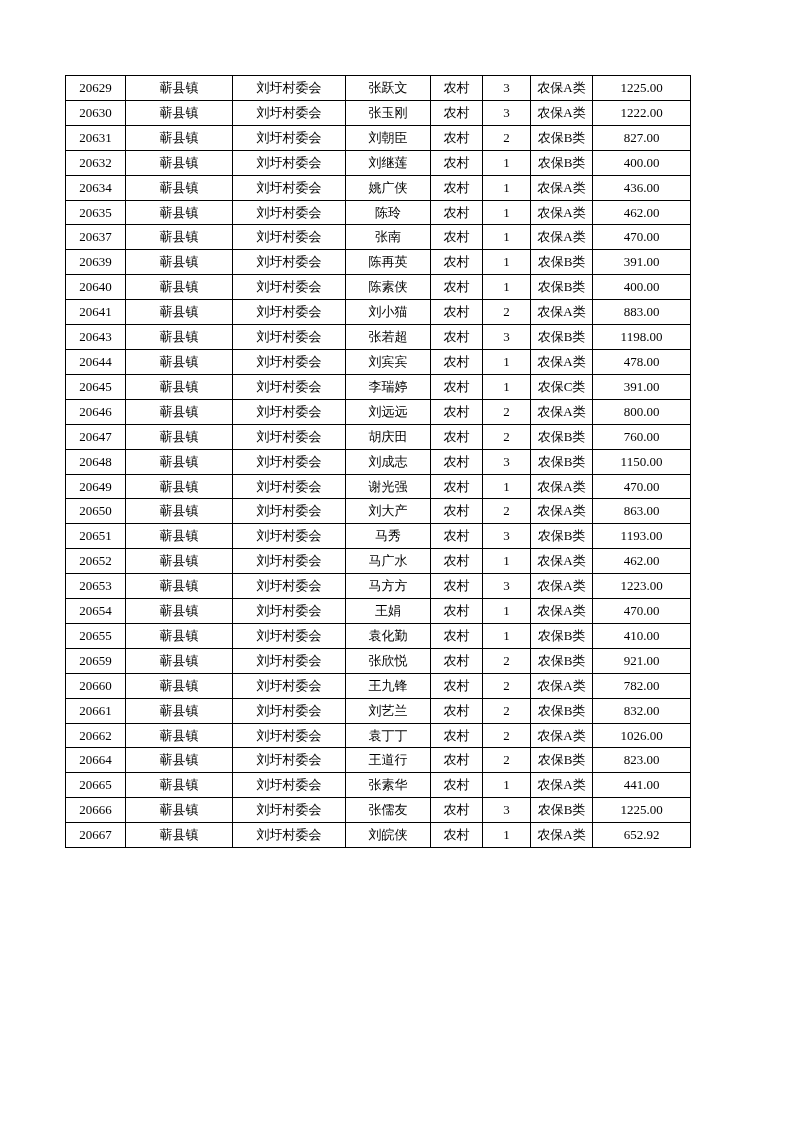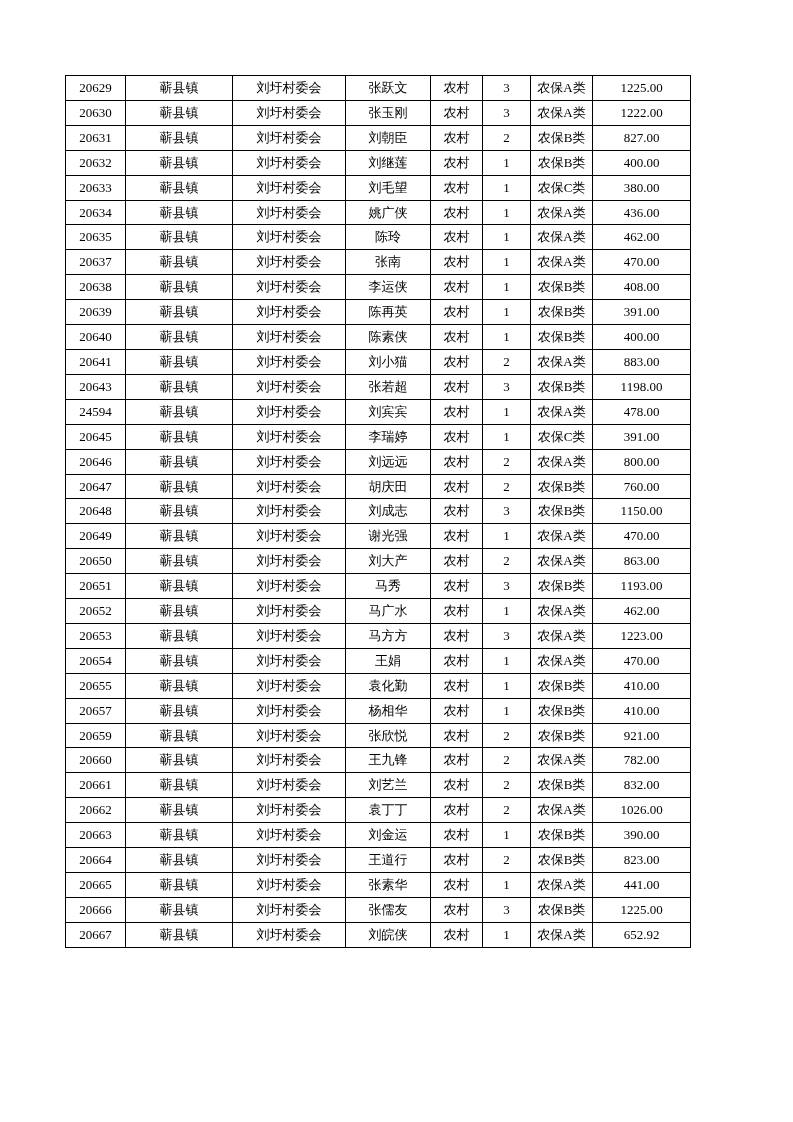--- a/index.html
+++ b/index.html
@@ -94,30 +94,20 @@
           <td>20632</td>
           <td>蕲县镇</td>
           <td>刘圩村委会</td>
           <td>刘继莲</td>
           <td>农村</td>
           <td>1</td>
           <td>农保B类</td>
           <td>400.00</td>
         </tr>
         <tr>
-          <td>20633</td>
-          <td>蕲县镇</td>
-          <td>刘圩村委会</td>
-          <td>刘毛望</td>
-          <td>农村</td>
-          <td>1</td>
-          <td>农保C类</td>
-          <td>380.00</td>
-        </tr>
-        <tr>
           <td>20634</td>
           <td>蕲县镇</td>
           <td>刘圩村委会</td>
           <td>姚广侠</td>
           <td>农村</td>
           <td>1</td>
           <td>农保A类</td>
           <td>436.00</td>
         </tr>
         <tr>
@@ -134,30 +124,20 @@
           <td>20637</td>
           <td>蕲县镇</td>
           <td>刘圩村委会</td>
           <td>张南</td>
           <td>农村</td>
           <td>1</td>
           <td>农保A类</td>
           <td>470.00</td>
         </tr>
         <tr>
-          <td>20638</td>
-          <td>蕲县镇</td>
-          <td>刘圩村委会</td>
-          <td>李运侠</td>
-          <td>农村</td>
-          <td>1</td>
-          <td>农保B类</td>
-          <td>408.00</td>
-        </tr>
-        <tr>
           <td>20639</td>
           <td>蕲县镇</td>
           <td>刘圩村委会</td>
           <td>陈再英</td>
           <td>农村</td>
           <td>1</td>
           <td>农保B类</td>
           <td>391.00</td>
         </tr>
         <tr>
@@ -184,21 +164,21 @@
           <td>20643</td>
           <td>蕲县镇</td>
           <td>刘圩村委会</td>
           <td>张若超</td>
           <td>农村</td>
           <td>3</td>
           <td>农保B类</td>
           <td>1198.00</td>
         </tr>
         <tr>
-          <td>24594</td>
+          <td>20644</td>
           <td>蕲县镇</td>
           <td>刘圩村委会</td>
           <td>刘宾宾</td>
           <td>农村</td>
           <td>1</td>
           <td>农保A类</td>
           <td>478.00</td>
         </tr>
         <tr>
           <td>20645</td>
@@ -304,30 +284,20 @@
           <td>20655</td>
           <td>蕲县镇</td>
           <td>刘圩村委会</td>
           <td>袁化勤</td>
           <td>农村</td>
           <td>1</td>
           <td>农保B类</td>
           <td>410.00</td>
         </tr>
         <tr>
-          <td>20657</td>
-          <td>蕲县镇</td>
-          <td>刘圩村委会</td>
-          <td>杨相华</td>
-          <td>农村</td>
-          <td>1</td>
-          <td>农保B类</td>
-          <td>410.00</td>
-        </tr>
-        <tr>
           <td>20659</td>
           <td>蕲县镇</td>
           <td>刘圩村委会</td>
           <td>张欣悦</td>
           <td>农村</td>
           <td>2</td>
           <td>农保B类</td>
           <td>921.00</td>
         </tr>
         <tr>
@@ -352,30 +322,20 @@
         </tr>
         <tr>
           <td>20662</td>
           <td>蕲县镇</td>
           <td>刘圩村委会</td>
           <td>袁丁丁</td>
           <td>农村</td>
           <td>2</td>
           <td>农保A类</td>
           <td>1026.00</td>
-        </tr>
-        <tr>
-          <td>20663</td>
-          <td>蕲县镇</td>
-          <td>刘圩村委会</td>
-          <td>刘金运</td>
-          <td>农村</td>
-          <td>1</td>
-          <td>农保B类</td>
-          <td>390.00</td>
         </tr>
         <tr>
           <td>20664</td>
           <td>蕲县镇</td>
           <td>刘圩村委会</td>
           <td>王道行</td>
           <td>农村</td>
           <td>2</td>
           <td>农保B类</td>
           <td>823.00</td>

